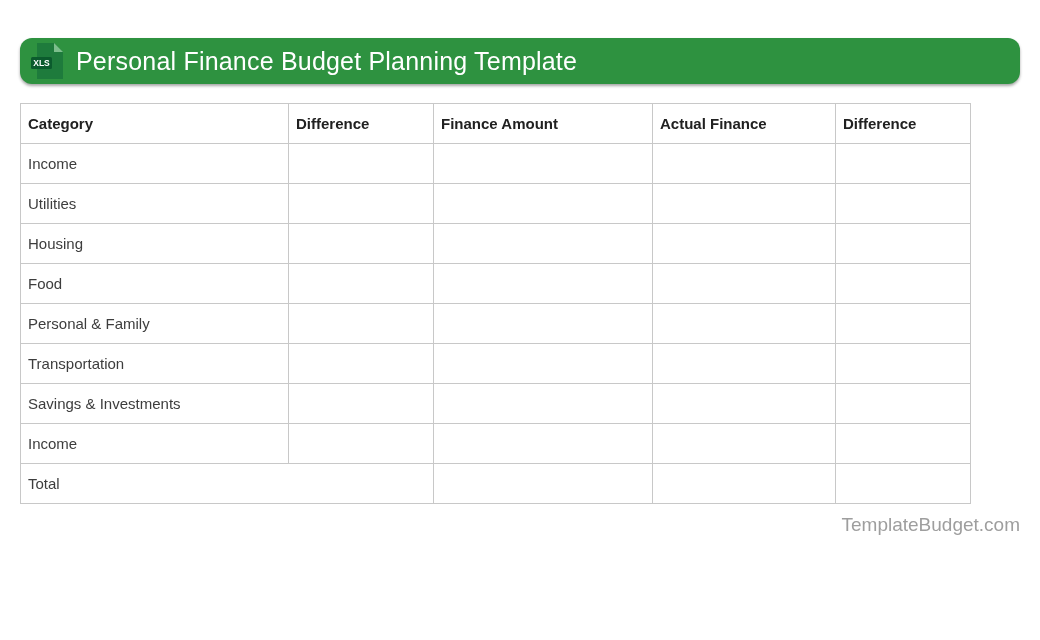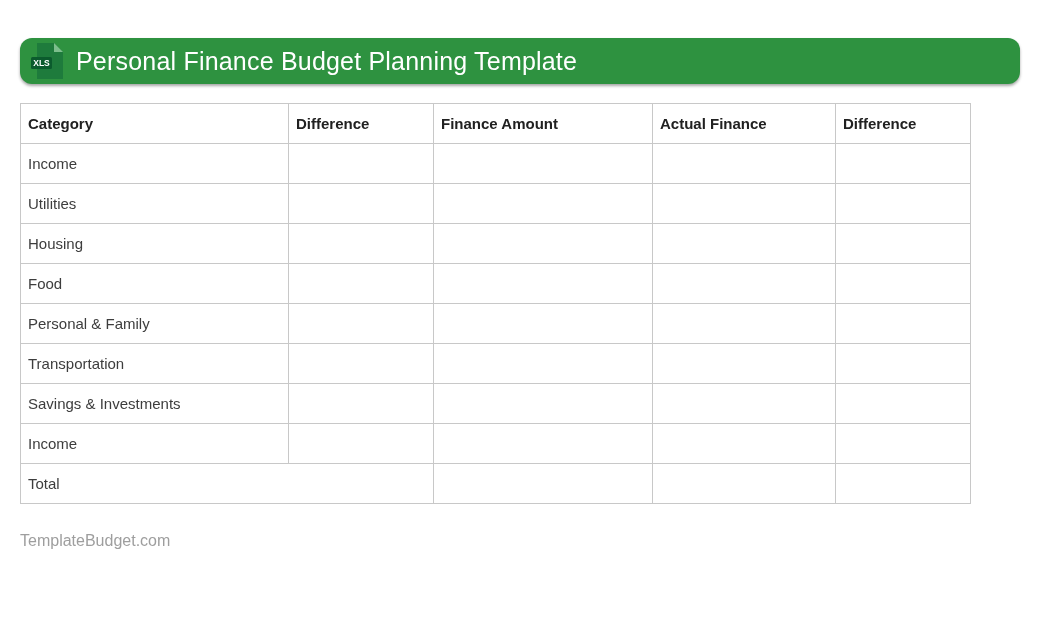--- a/index.html
+++ b/index.html
@@ -51,23 +51,24 @@
   table.budget td {
     font-weight: normal;
     color: #3d3d3d;
   }
   .col-category   { width: 268px; }
   .col-desc       { width: 145px; }
   .col-budgeted   { width: 219px; }
   .col-actual     { width: 183px; }
   .col-difference { width: 135px; }
   .footer {
-    margin: 28px 20px 0 20px;
+    margin: 10px 20px 0 20px;
+    text-align: right;
     color: #9e9e9e;
-    font-size: 16px;
+    font-size: 19px;
   }
 </style>
 </head>
 <body>
 
 <div>
 
   <div class="banner">
     <svg class="xls-icon" width="34" height="38" viewBox="0 0 34 38" xmlns="http://www.w3.org/2000/svg">
       <path d="M7 1 L24 1 L33 10 L33 37 L7 37 Z" fill="#1E7B3C"></path>

